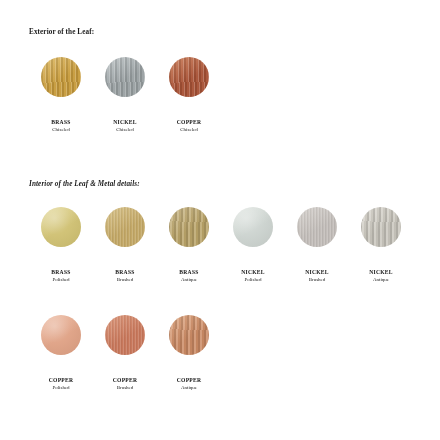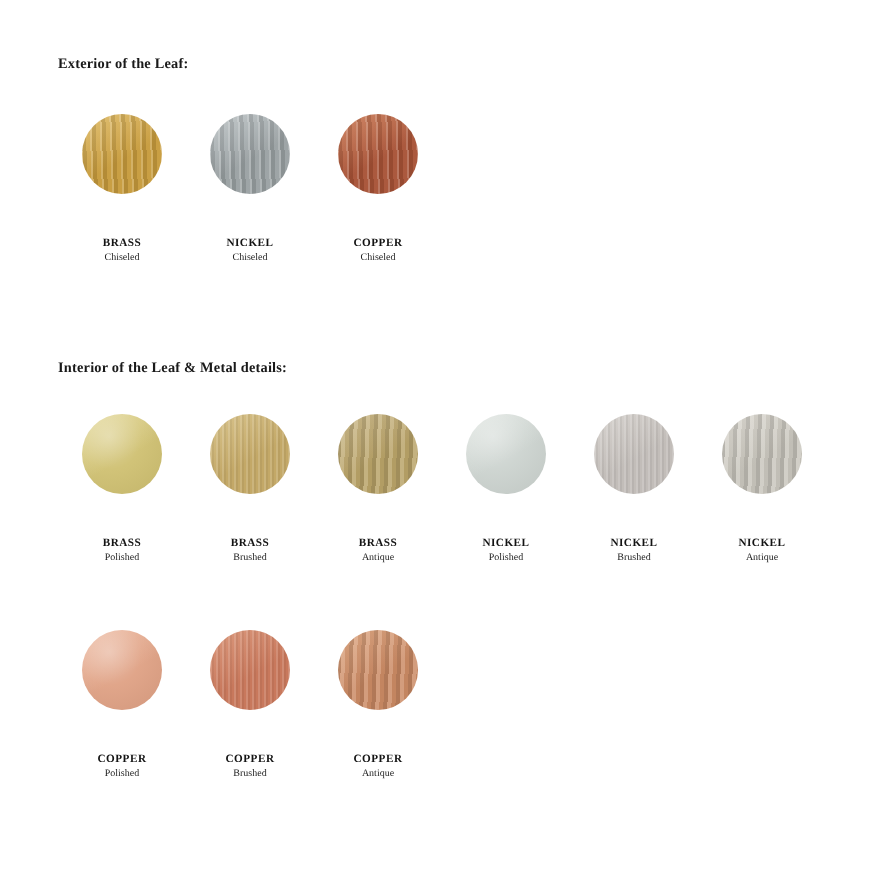--- a/index.html
+++ b/index.html
@@ -29,20 +29,21 @@
   }
   #section-exterior {
     position: absolute;
     left: 29px;
     top: 28px;
   }
   #section-interior {
     position: absolute;
     left: 29px;
     top: 180px;
+    font-style: italic;
   }
   .swatch-row {
     position: absolute;
     display: flex;
   }
   .swatch-cell {
     display: flex;
     flex-direction: column;
     align-items: center;
   }

